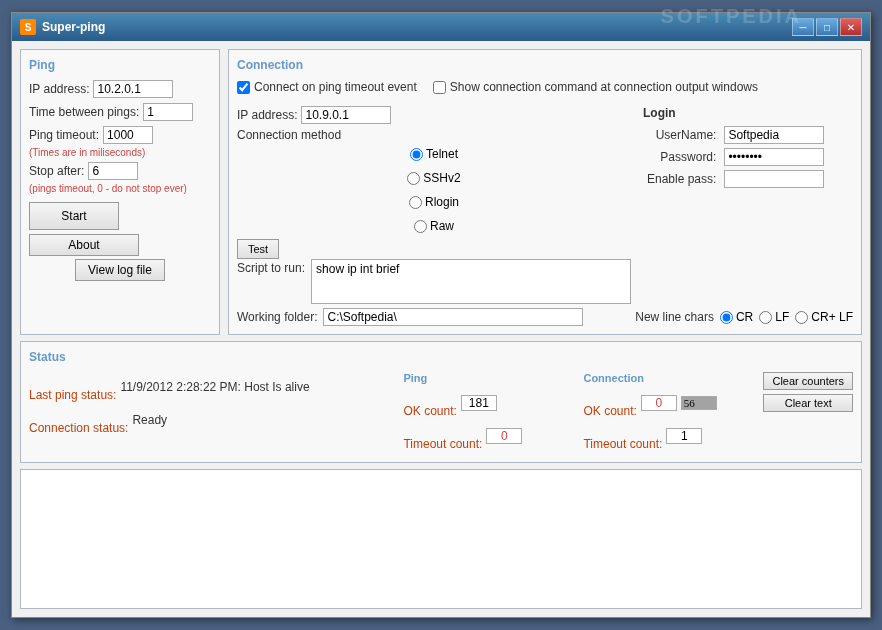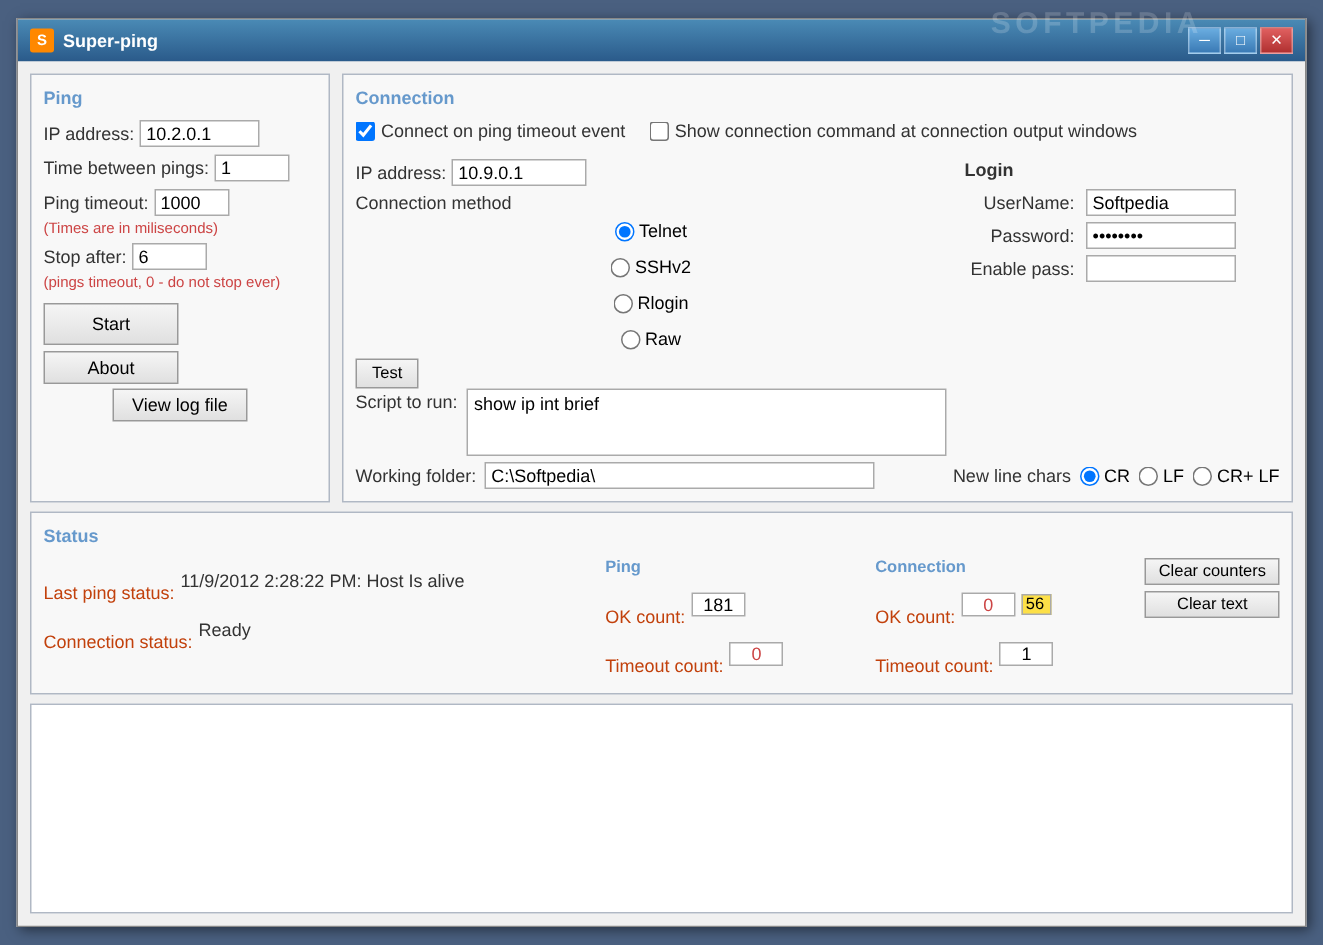--- a/index.html
+++ b/index.html
@@ -301,24 +301,25 @@
       overflow-y: auto;
     }
     .sub-panel-title {
       color: #6699cc;
       font-weight: bold;
       font-size: 11px;
       margin-bottom: 4px;
     }
     .small-count-input {
       border: 1px solid #aaa;
-      background: #fde047;
-      width: 20px;
+      background: #a3a3a3;
+      width: 36px;
       padding: 0 2px;
       font-size: 11px;
+      font-family: Liberation Serif, serif;
     }
     input[type="radio"] { margin: 0; }
     input[type="checkbox"] { margin: 0; }
   </style>
 </head>
 <body>
 
 <div class="window">
   <div class="title-bar">
     <div class="title-bar-left">
@@ -353,21 +354,21 @@
         <div class="red-note">(Times are in miliseconds)</div>
         <div class="form-row">
           <span class="form-label">Stop after:</span>
           <input class="form-input ping-number-input" type="text" value="6" style="">
         </div>
         <div class="red-note">(pings timeout, 0 - do not stop ever)</div>
 
         <div style="display:flex;flex-direction:column;gap:4px;margin-top:8px;">
           <button class="start-btn">Start</button>
           <div style="display:flex;flex-direction:column;gap:3px;">
-            <button class="about-btn" style="width:90px;">About</button>
+            <button class="about-btn" style="width:110px;">About</button>
             <button class="viewlog-btn" style="width:90px;">View log file</button>
           </div>
         </div>
       </div>
 
       <div class="panel connection-panel">
         <div class="panel-title">Connection</div>
 
         <div style="display:flex;align-items:center;gap:16px;margin-bottom:6px;">
           <div class="checkbox-row">

